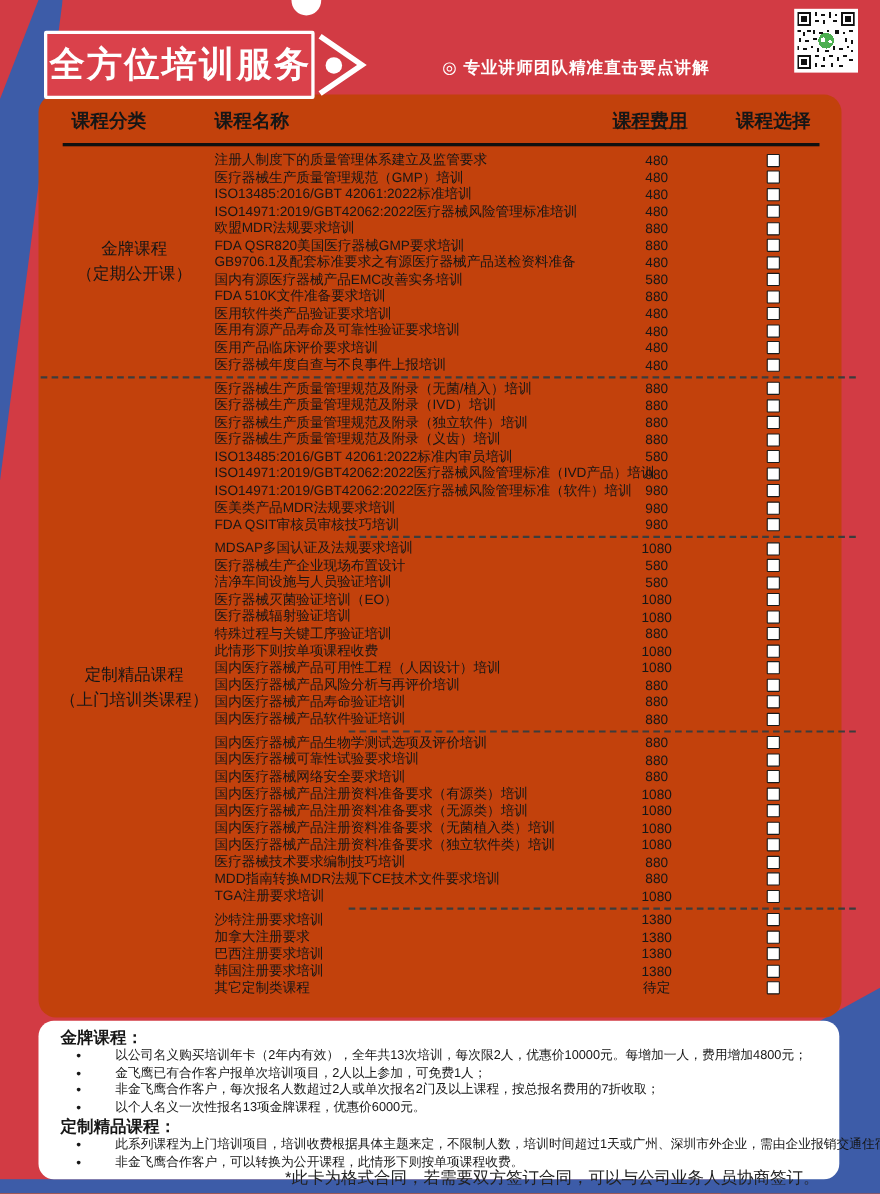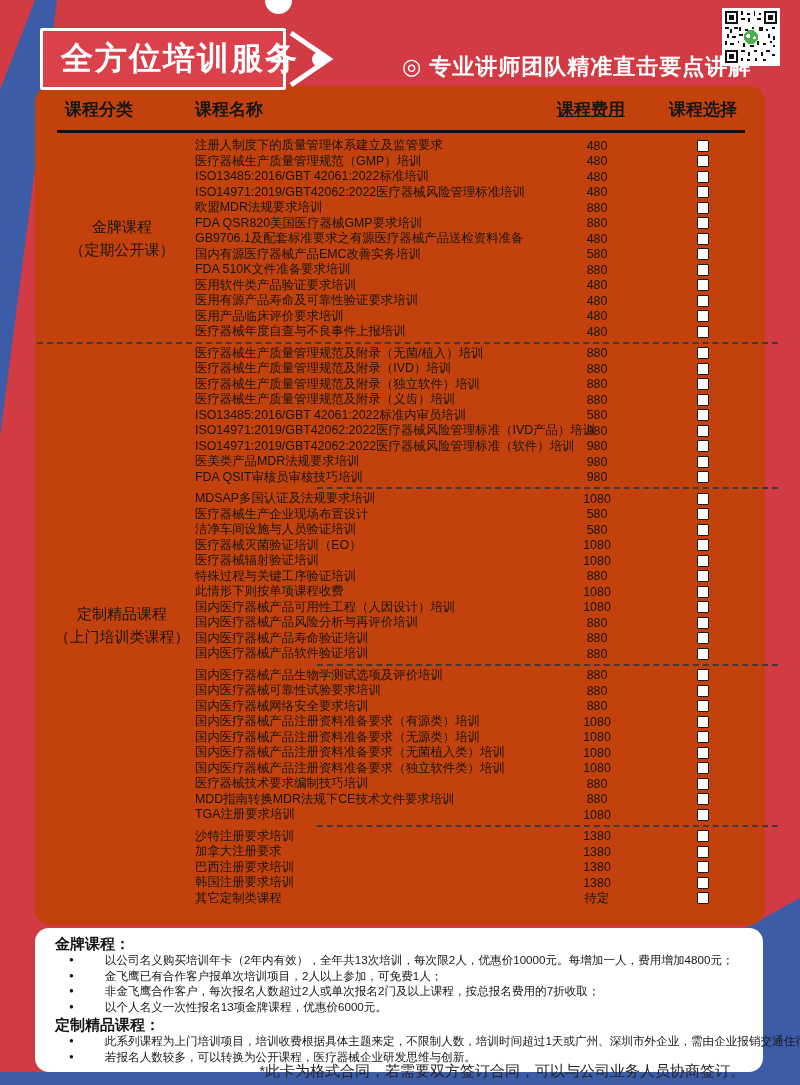--- a/index.html
+++ b/index.html
@@ -11,26 +11,26 @@
   .blue-wedge{left:0;top:0;width:800px;height:1085px;background:#3d5ca8;
     clip-path:polygon(35px 0,57px 0,0 437px,0 90px);}
   .blue-blob{left:655px;top:898px;width:145px;height:190px;background:#3d5ca8;
     clip-path:polygon(100% 0,100% 100%,0 100%,0 42%);}
   .bottom-band{left:0;top:1072px;width:800px;height:13px;background:#3d5ca8;}
   .white-dot{left:265px;top:-13px;width:27px;height:27px;border-radius:50%;background:#fff;}
 
   
   .badge{position:absolute;left:40px;top:28px;width:246px;height:62px;box-sizing:border-box;
     background:#da414b;border:3px solid #fff;border-radius:2px;z-index:4;
-    display:flex;align-items:center;padding-left:18px;}
+    display:flex;align-items:center;padding-left:2px;}
   .badge-title{color:#fff;font-size:32px;font-weight:bold;letter-spacing:2px;white-space:nowrap;}
   .badge-dot{width:15px;height:15px;border-radius:50%;background:#fff;margin-left:13px;flex:none;}
   .badge-chevron{position:absolute;left:289px;top:28px;z-index:4;}
 
-  .tagline{position:absolute;left:402px;top:52px;z-index:2;color:#fff;font-size:22px;
+  .tagline{position:absolute;left:402px;top:52px;z-index:2;color:#fff;font-size:15px;
     font-weight:bold;letter-spacing:1px;white-space:nowrap;}
 
   .qr{position:absolute;left:722px;top:8px;width:58px;height:58px;background:#fff;z-index:2;
     display:flex;align-items:center;justify-content:center;}
 
   
   .main-card{position:absolute;left:35px;top:86px;width:730px;height:839px;background:#c2410c;
     border-radius:16px;z-index:3;box-sizing:border-box;padding:12px 20px 0 22px;}
   .table-header{display:flex;align-items:flex-end;padding-bottom:9px;border-bottom:3px solid #101010;
     font-weight:bold;font-size:17px;}
@@ -528,19 +528,19 @@
           <span class="note-dot">●</span>
           <span class="note-text">以个人名义一次性报名13项金牌课程，优惠价6000元。</span>
         </div>
         <div class="note-heading">定制精品课程：</div>
         <div class="note-line">
           <span class="note-dot">●</span>
           <span class="note-text">此系列课程为上门培训项目，培训收费根据具体主题来定，不限制人数，培训时间超过1天或广州、深圳市外企业，需由企业报销交通住宿费用；</span>
         </div>
         <div class="note-line">
           <span class="note-dot">●</span>
-          <span class="note-text">若报名人数较多，可以转换为公开课程，医疗器械企业研发思维与创新。</span>
+          <span class="note-text">非金飞鹰合作客户，可以转换为公开课程，此情形下则按单项课程收费。</span>
         </div>
       </div>
     <div class="footnote">*此卡为格式合同，若需要双方签订合同，可以与公司业务人员协商签订。</div>
   </div>
 
 </div>
 
 </body></html>

